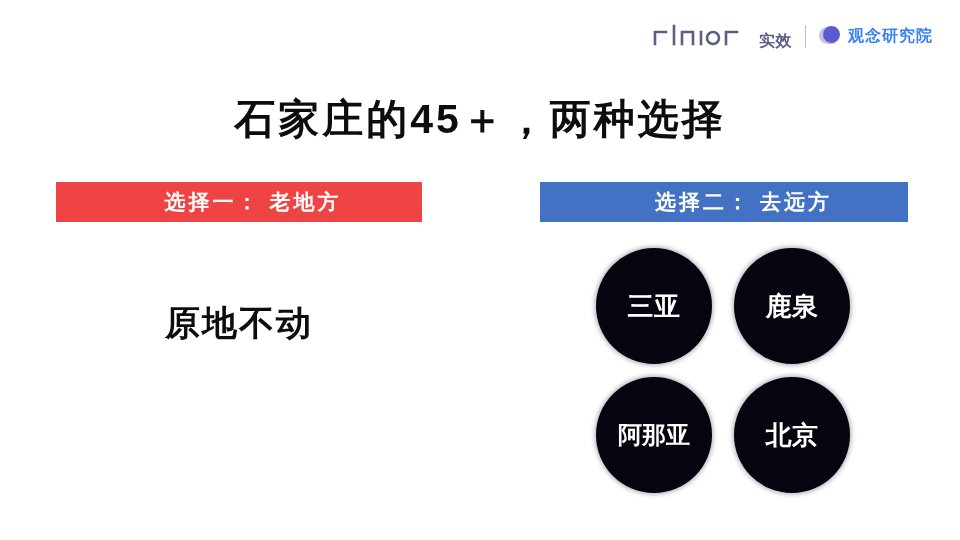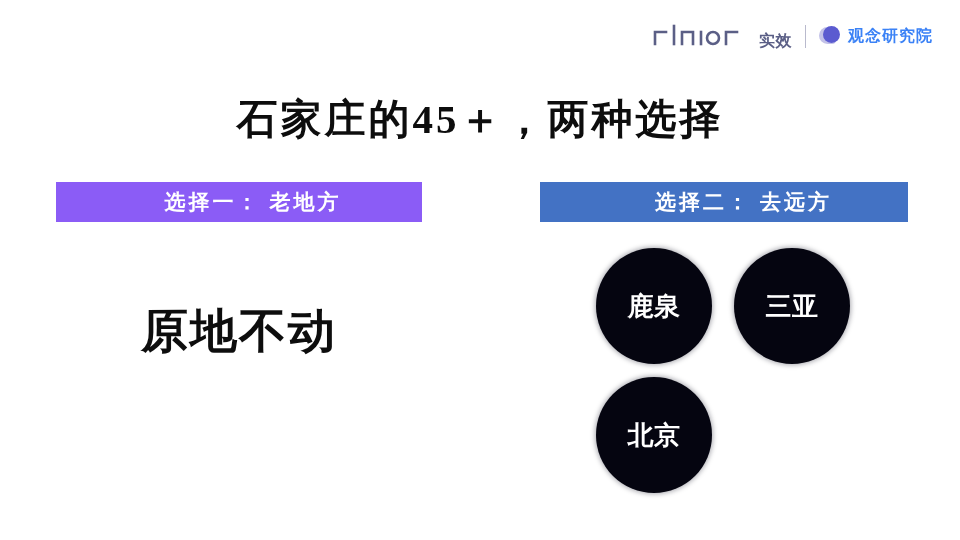--- a/index.html
+++ b/index.html
@@ -94,21 +94,20 @@
     top: 96px;
     left: 0;
     width: 960px;
     text-align: center;
     font-size: 41px;
     font-weight: 700;
     color: #0d0d0d;
     letter-spacing: 3px;
     line-height: 1.15;
     white-space: nowrap;
-    font-family: Liberation Serif, serif;
   }
 
   
   .col-left {
     position: absolute;
     left: 56px;
     top: 182px;
     width: 366px;
   }
   .col-right {
@@ -122,27 +121,27 @@
     height: 40px;
     display: flex;
     align-items: center;
     justify-content: center;
     font-size: 21px;
     font-weight: 700;
     color: #ffffff;
     letter-spacing: 3px;
     white-space: nowrap;
   }
-  .banner-red { background: #8b5cf6; padding-left: 28px; }
+  .banner-red { background: #ef4444; padding-left: 28px; }
   .banner-blue { background: #4372c4; padding-left: 39px; }
 
   .left-body {
     margin-top: 79px;
     text-align: center;
-    font-size: 47px;
+    font-size: 35px;
     font-weight: 700;
     color: #0d0d0d;
     line-height: 1.28;
     letter-spacing: 2px;
   }
   .left-body .line {
     display: block;
     white-space: nowrap;
   }
 
@@ -218,24 +217,27 @@
     <div class="banner banner-red">选择一： 老地方</div>
     <div class="left-body">
       <span class="line">原地不动</span>
     </div>
   </div>
 
   <div class="col-right">
     <div class="banner banner-blue">选择二： 去远方</div>
     <div class="circle-grid">
       <div class="circle">
+        <span class="circle-label">三亚</span>
+      </div>
+      <div class="circle">
         <span class="circle-label">鹿泉</span>
       </div>
       <div class="circle">
-        <span class="circle-label">三亚</span>
+        <span class="circle-label small">阿那亚</span>
       </div>
       <div class="circle">
         <span class="circle-label">北京</span>
       </div>
     </div>
   </div>
 
 </div>
 
 </body></html>

